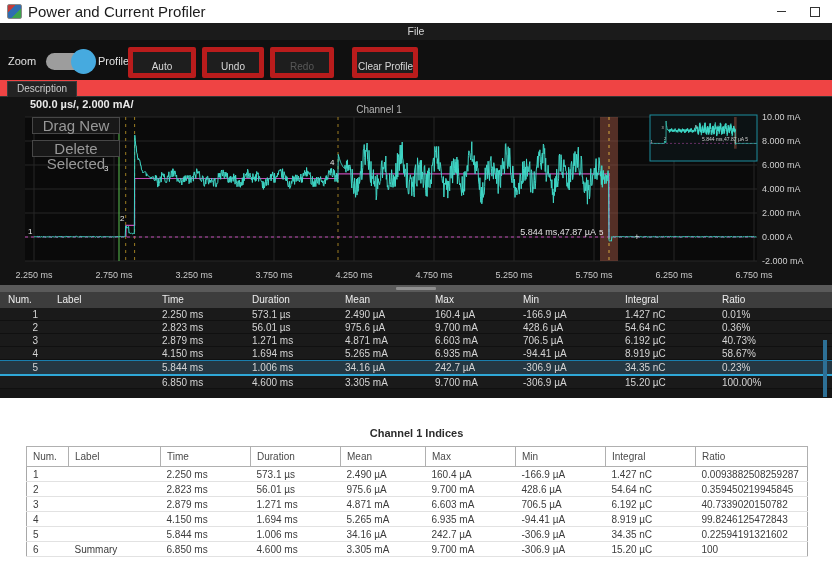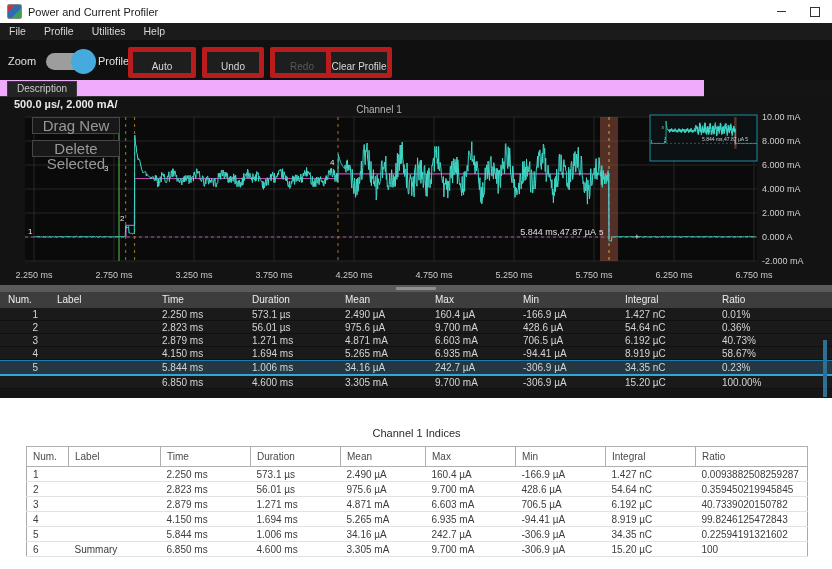--- a/index.html
+++ b/index.html
@@ -8,47 +8,47 @@
     font-family:"Liberation Sans", sans-serif;
     -webkit-font-smoothing:antialiased;
   }
   .window{position:relative;width:832px;height:398px;background:#141414;}
 
   
   .titlebar{position:absolute;left:0;top:0;width:832px;height:23px;background:#ffffff;display:flex;align-items:center;}
   .app-icon{width:13px;height:13px;margin-left:7px;border-radius:2px;
     background:linear-gradient(135deg,#c23b3b 0 30%,#2f6db0 30% 65%,#3da24c 65% 100%);
     border:1px solid #888;}
-  .titlebar .title{margin-left:6px;font-size:11px;color:#1b1b1b;}
+  .titlebar .title{margin-left:6px;font-size:15px;color:#1b1b1b;}
   .win-controls{margin-left:auto;display:flex;align-items:center;height:100%;}
   .win-btn{width:34px;height:100%;display:flex;align-items:center;justify-content:center;}
   .glyph-min{width:9px;height:0;border-top:1px solid #333;}
   .glyph-max{width:8px;height:8px;border:1px solid #333;}
 
   
-  .menubar{position:absolute;left:0;top:23px;width:832px;height:17px;background:#1b1b1b;display:flex;align-items:center;}
+  .menubar{position:absolute;left:0;top:23px;width:832px;height:17px;background:#1b1b1b;display:flex;align-items:center;flex-direction:column;}
   .menu-item{color:#d6d6d6;font-size:10.5px;padding:0 9px;line-height:17px;}
 
   
   .toolbar{position:absolute;left:0;top:40px;width:832px;height:40px;background:#101010;}
   .tlabel{position:absolute;top:15px;font-size:11px;color:#e0e0e0;}
   .toggle{position:absolute;left:46px;top:13px;width:46px;height:17px;border-radius:9px;background:#9d9d9d;}
   .toggle .knob{position:absolute;right:-4px;top:-4px;width:25px;height:25px;border-radius:50%;background:#46aadf;}
   .tbtn{position:absolute;top:7px;height:31px;box-sizing:border-box;background:#1e1e1e;border:5px solid #b91c1c;
         border-radius:2px;color:#d8d8d8;font-size:10px;text-align:center;line-height:29px;}
   .tbtn.disabled{color:#585858;}
 
   
-  .tabbar{position:absolute;left:0;top:80px;width:704px;height:17px;background:#f0abfc;border-bottom:1px solid #353535;box-sizing:border-box;}
+  .tabbar{position:absolute;left:0;top:80px;width:832px;height:17px;background:#ef4444;border-bottom:1px solid #353535;box-sizing:border-box;}
   .tab{position:absolute;left:7px;top:1px;width:70px;height:16px;background:#232323;border:1px solid #3a3a3a;border-bottom:none;
        box-sizing:border-box;color:#cccccc;font-size:10px;text-align:center;line-height:14px;}
 
   
   .chart-panel{position:absolute;left:0;top:97px;width:832px;height:188px;background:#131313;}
-  .scale-label{position:absolute;left:14px;top:1px;font-size:11px;font-weight:700;color:#e9e9e9;}
+  .scale-label{position:absolute;left:30px;top:1px;font-size:11px;font-weight:700;color:#e9e9e9;}
   .channel-title{position:absolute;left:13px;top:7px;width:732px;text-align:center;font-size:10px;color:#b5b5b5;}
   .cbtn{position:absolute;left:32px;width:88px;height:17px;box-sizing:border-box;background:#181818;border:1px solid #474747;
         color:#989898;font-size:15px;text-align:center;line-height:15px;}
   #chart-svg{position:absolute;left:0;top:0;}
 
   
   .splitter{position:absolute;left:0;top:285px;width:832px;height:7px;background:#5a5a5a;}
   .splitter .grip{position:absolute;left:396px;top:2px;width:40px;height:3px;background:#8f8f8f;border-radius:1px;}
 
   
@@ -58,21 +58,21 @@
   .phead{height:16px;line-height:16px;background:#3d3d3d;color:#eeeeee;font-size:10px;}
   .phead > div:first-child{padding-left:8px;}
   .pdata{height:13px;line-height:13px;color:#d4d4d4;font-size:10px;background:#1a1a1a;border-bottom:1px solid #101010;}
   .pdata > div.col-num{text-align:right;padding-right:12px;padding-left:0;}
   .pdata.selected{height:16px;background:#253742;border-top:1px solid #1a7fae;border-bottom:2px solid #2fa8d8;}
   .pdata.summary > div.col-label{padding-left:30px;margin-top:22px;}
   .tbl-scrollbar{position:absolute;left:823px;top:48px;width:4px;height:57px;background:#2d7096;}
 
   
   .indices{position:absolute;left:0;top:398px;width:832px;height:171px;background:#ffffff;}
-  .indices-title{margin:29px 0 0 26px;width:781px;text-align:center;font-size:11px;color:#2b2b2b;}
+  .indices-title{margin:29px 0 0 26px;width:781px;text-align:center;font-size:11px;color:#2b2b2b;font-weight:bold;}
   table.itable{border-collapse:collapse;table-layout:fixed;width:781px;margin:7px 0 0 26px;border:1px solid #a8a8a8;}
   table.itable th{border:1px solid #b0b0b0;font-weight:400;color:#4a4a4a;font-size:10px;text-align:left;
                   padding:3px 6px;height:13px;overflow:hidden;white-space:nowrap;}
   table.itable td{border-bottom:1px solid #e2e2e2;color:#3c3c3c;font-size:10px;text-align:left;
                   padding:1.5px 6px;overflow:hidden;white-space:nowrap;}
 </style>
 </head>
 <body>
 
 <div class="window">
@@ -100,21 +100,21 @@
   <div class="toolbar">
     <div class="tlabel" style="left:8px">Zoom</div>
     <div class="toggle">
         <div class="knob"></div>
       </div>
     <div class="tlabel" style="left:98px">Profile</div>
     <div id="toolbar-buttons">
         <div class="tbtn" style="left: 128px; width: 68px;">Auto Profile...</div>
         <div class="tbtn" style="left: 202px; width: 62px;">Undo</div>
         <div class="tbtn disabled" style="left: 270px; width: 64px;">Redo</div>
-        <div class="tbtn" style="left: 326px; width: 66px;">Clear Profile</div>
+        <div class="tbtn" style="left: 352px; width: 66px; text-align: right;">Clear Profile</div>
       </div>
   </div>
 
   <div class="tabbar">
     <div class="tab">Description</div>
   </div>
 
   <div class="chart-panel">
     <svg id="chart-svg" width="832" height="188">
         <rect x="25" y="20" width="732" height="144" fill="#0a0a0a"></rect>

